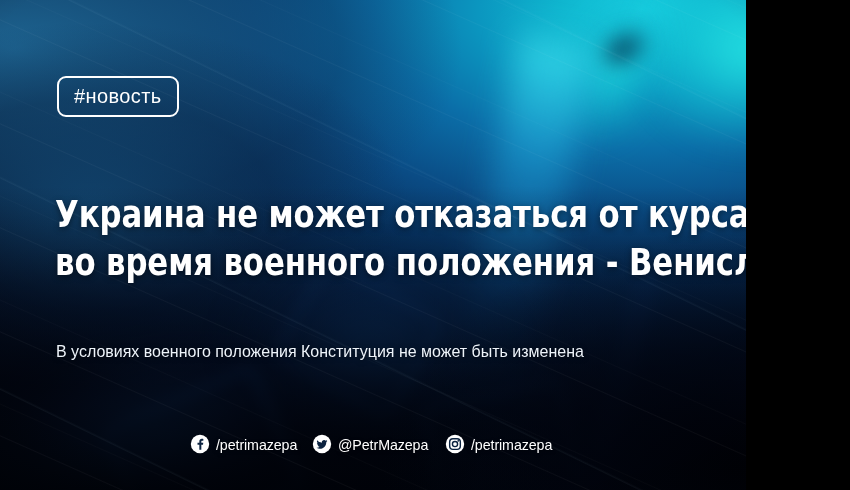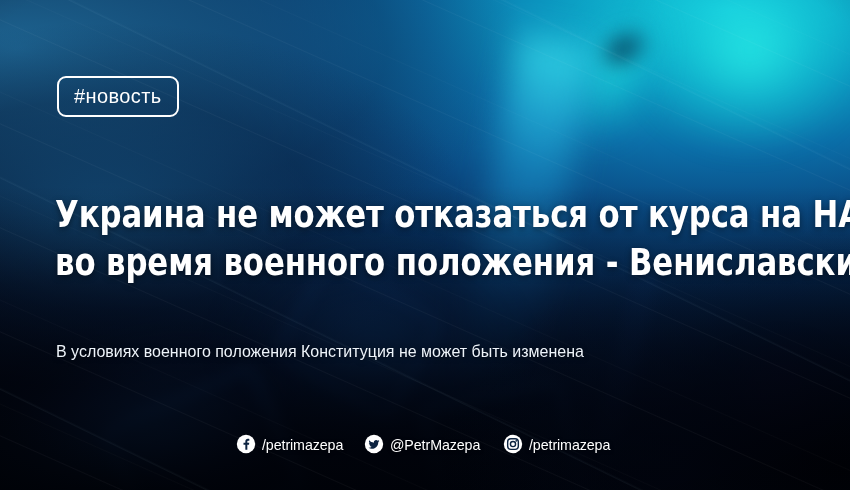--- a/index.html
+++ b/index.html
@@ -2,21 +2,21 @@
 <html><head>
 <meta charset="utf-8">
 <style>
   html, body {
     margin: 0;
     padding: 0;
     background: #000;
   }
   .card {
     position: relative;
-    width: 850px;
+    width: 746px;
     height: 490px;
     overflow: hidden;
     font-family: "Liberation Sans", sans-serif;
     background: #0a2a4a;
   }
 
   
   .bg-base {
     position: absolute;
     inset: 0;
@@ -223,21 +223,21 @@
   }
 
   .social {
     position: absolute;
     left: 0;
     right: 0;
     top: 434px;
     display: flex;
     justify-content: center;
     align-items: center;
-    gap: 17px;
+    gap: 11px;
   }
   .social-item {
     display: flex;
     align-items: center;
     gap: 6px;
   }
   .social-item .handle {
     color: #ffffff;
     font-size: 15px;
     letter-spacing: -0.1px;

